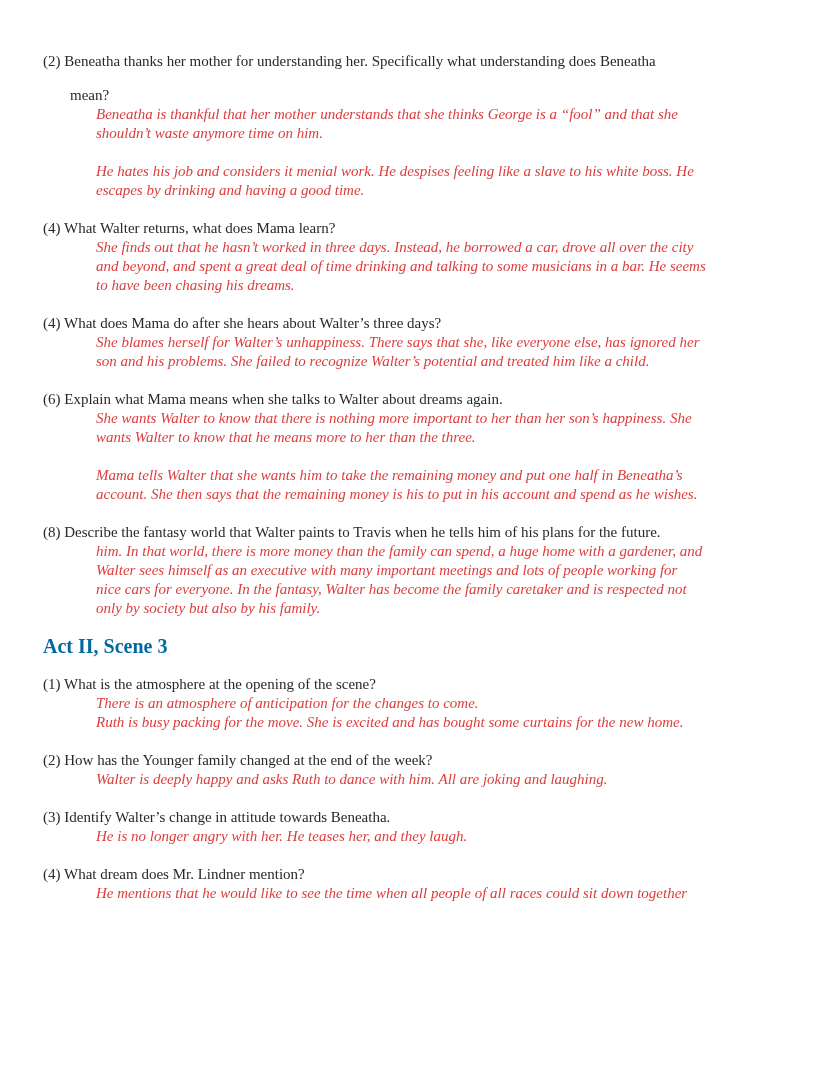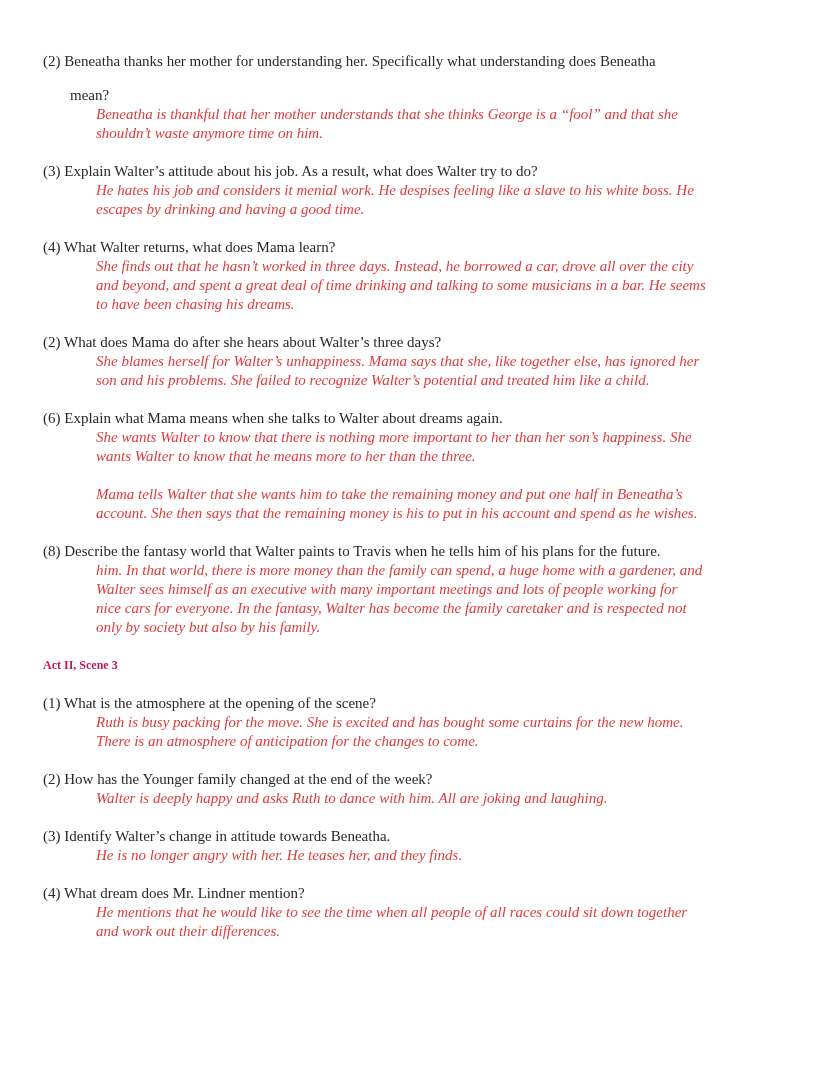--- a/index.html
+++ b/index.html
@@ -16,23 +16,23 @@
     color: #282828;
   }
   .page {
     box-sizing: border-box;
     width: 724px;
     height: 1071px;
     padding: 52px 40px 0 43px;
   }
   .qa-section { margin: 0; }
   .section-heading {
-    font-size: 12px;
+    font-size: 20px;
     font-weight: bold;
-    color: #be185d;
+    color: #0369a1;
     margin: 12px 0 19px 0;
     height: 19px;
     line-height: 19px;
     white-space: pre;
   }
   .qa-block { margin: 0 0 19px 0; }
   .line {
     height: 19px;
     line-height: 19px;
     white-space: pre;
@@ -50,33 +50,32 @@
 
 <div class="page">
     <section class="qa-section">
       <div class="qa-block">
         <div class="line q-line">(2) Beneatha thanks her mother for understanding her. Specifically what understanding does Beneatha</div>
         <div class="line q-line cont">mean?</div>
         <div class="line a-line">Beneatha is thankful that her mother understands that she thinks George is a “fool” and that she</div>
         <div class="line a-line">shouldn’t waste anymore time on him.</div>
       </div>
       <div class="qa-block">
-        <div class="line q-line">(3) Explain Walter’s attitude about his job. As a result, what does Walter try to do?</div>
         <div class="line a-line">He hates his job and considers it menial work. He despises feeling like a slave to his white boss. He</div>
         <div class="line a-line">escapes by drinking and having a good time.</div>
       </div>
       <div class="qa-block">
         <div class="line q-line">(4) What Walter returns, what does Mama learn?</div>
         <div class="line a-line">She finds out that he hasn’t worked in three days. Instead, he borrowed a car, drove all over the city</div>
         <div class="line a-line">and beyond, and spent a great deal of time drinking and talking to some musicians in a bar. He seems</div>
         <div class="line a-line">to have been chasing his dreams.</div>
       </div>
       <div class="qa-block">
-        <div class="line q-line">(2) What does Mama do after she hears about Walter’s three days?</div>
-        <div class="line a-line">She blames herself for Walter’s unhappiness. Mama says that she, like together else, has ignored her</div>
+        <div class="line q-line">(4) What does Mama do after she hears about Walter’s three days?</div>
+        <div class="line a-line">She blames herself for Walter’s unhappiness. There says that she, like everyone else, has ignored her</div>
         <div class="line a-line">son and his problems. She failed to recognize Walter’s potential and treated him like a child.</div>
       </div>
       <div class="qa-block">
         <div class="line q-line">(6) Explain what Mama means when she talks to Walter about dreams again.</div>
         <div class="line a-line">She wants Walter to know that there is nothing more important to her than her son’s happiness. She</div>
         <div class="line a-line">wants Walter to know that he means more to her than the three.</div>
       </div>
       <div class="qa-block">
         <div class="line a-line">Mama tells Walter that she wants him to take the remaining money and put one half in Beneatha’s</div>
         <div class="line a-line">account. She then says that the remaining money is his to put in his account and spend as he wishes.</div>
@@ -86,30 +85,29 @@
         <div class="line a-line">him. In that world, there is more money than the family can spend, a huge home with a gardener, and</div>
         <div class="line a-line">Walter sees himself as an executive with many important meetings and lots of people working for</div>
         <div class="line a-line">nice cars for everyone. In the fantasy, Walter has become the family caretaker and is respected not</div>
         <div class="line a-line">only by society but also by his family.</div>
       </div>
     </section>
     <section class="qa-section">
       <h2 class="section-heading">Act II, Scene 3</h2>
       <div class="qa-block">
         <div class="line q-line">(1) What is the atmosphere at the opening of the scene?</div>
+        <div class="line a-line">There is an atmosphere of anticipation for the changes to come.</div>
         <div class="line a-line">Ruth is busy packing for the move. She is excited and has bought some curtains for the new home.</div>
-        <div class="line a-line">There is an atmosphere of anticipation for the changes to come.</div>
       </div>
       <div class="qa-block">
         <div class="line q-line">(2) How has the Younger family changed at the end of the week?</div>
         <div class="line a-line">Walter is deeply happy and asks Ruth to dance with him. All are joking and laughing.</div>
       </div>
       <div class="qa-block">
         <div class="line q-line">(3) Identify Walter’s change in attitude towards Beneatha.</div>
-        <div class="line a-line">He is no longer angry with her. He teases her, and they finds.</div>
+        <div class="line a-line">He is no longer angry with her. He teases her, and they laugh.</div>
       </div>
       <div class="qa-block">
         <div class="line q-line">(4) What dream does Mr. Lindner mention?</div>
         <div class="line a-line">He mentions that he would like to see the time when all people of all races could sit down together</div>
-        <div class="line a-line">and work out their differences.</div>
       </div>
     </section>
   </div>
 
 </body></html>

